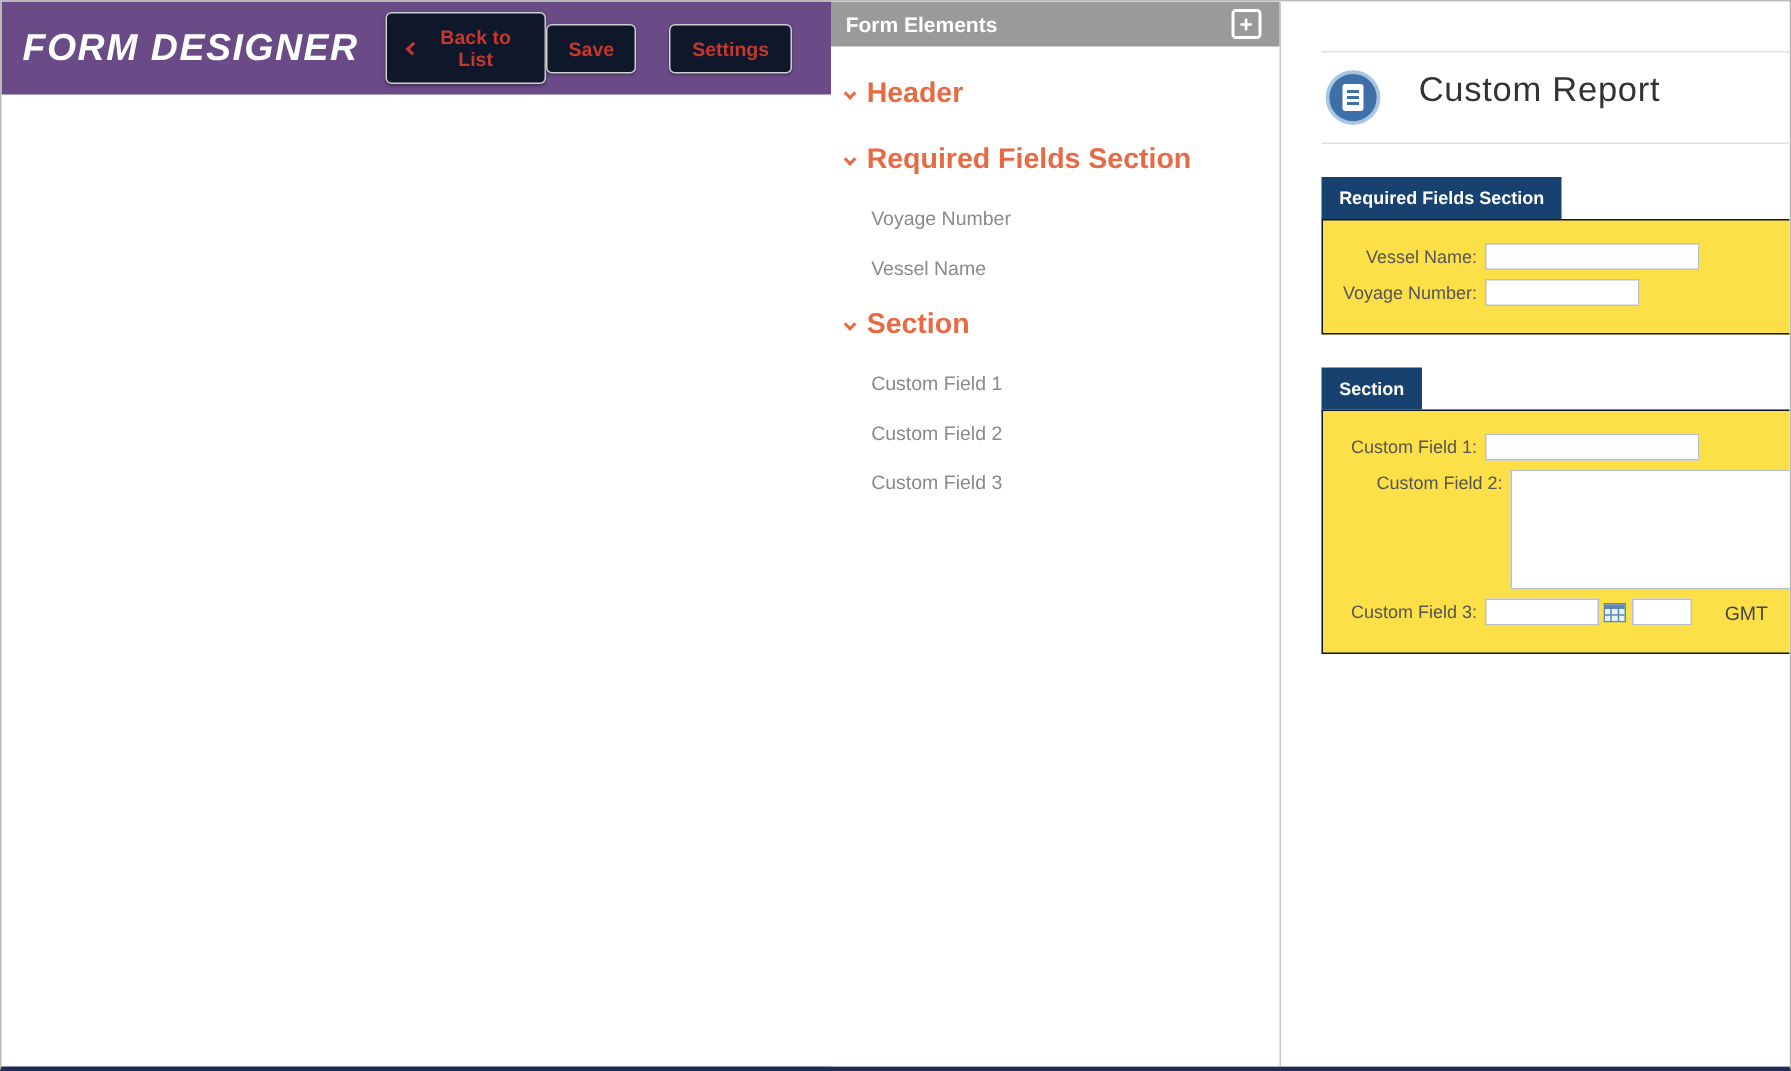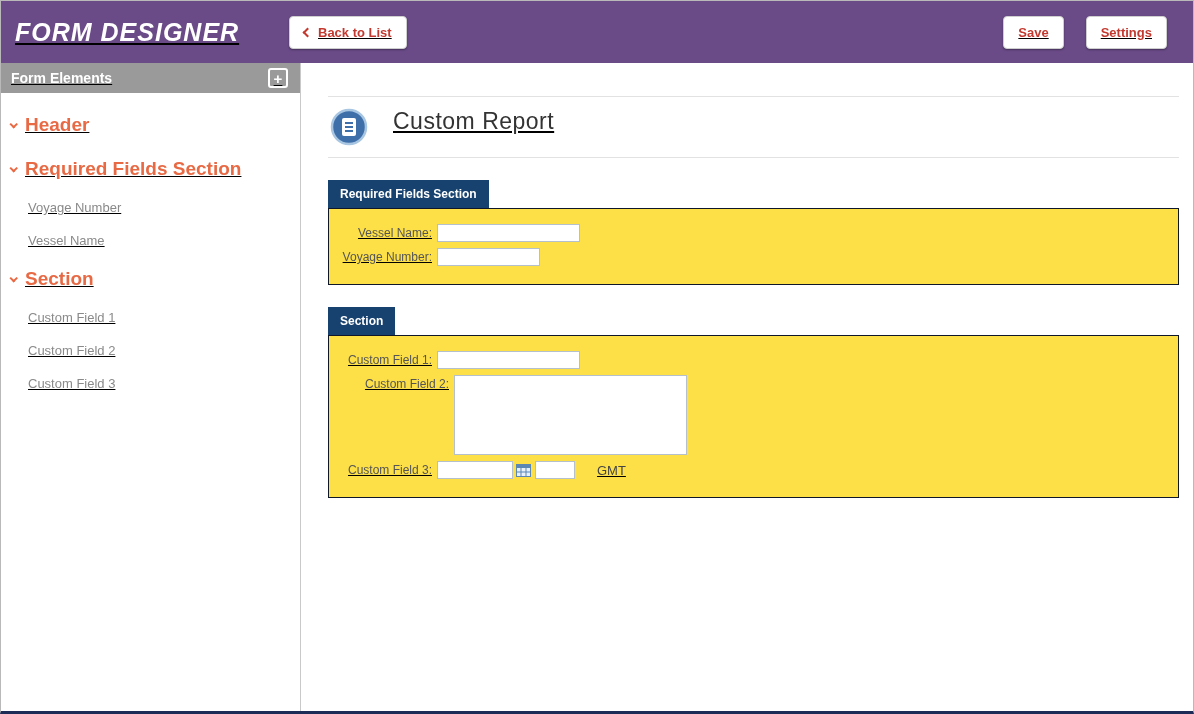--- a/index.html
+++ b/index.html
@@ -3,39 +3,38 @@
 <meta charset="utf-8">
 <style>
   * { box-sizing: border-box; margin: 0; padding: 0; }
   html,body { background:#ffffff; }
   body { font-family: "Liberation Sans", sans-serif; }
 
   .app {
     width: 1194px; height: 714px;
     border: 1px solid #b9b9b9;
     border-bottom: 3px solid #1d2b57;
-    display: flex; flex-direction: column;
+    display: flex; flex-direction: row;
     overflow: hidden;
     background: #fff;
-    text-decoration: underline;
   }
 
   
   .topbar {
     height: 62px; flex: 0 0 62px;
     background: #6a4b88;
     display: flex; align-items: center;
   }
   .app-title {
     width: 288px; padding-left: 14px;
     color: #fff; font-size: 25px; font-style: italic; font-weight: bold;
     letter-spacing: 1px; white-space: nowrap;
   }
   .btn {
-    background: #ffffff;
+    background: #0f172a;
     border: 1px solid #cfcfcf;
     border-radius: 4px;
     box-shadow: 0 1px 2px rgba(0,0,0,0.35);
     color: #c3392f; font-weight: bold; font-size: 13px;
     padding: 8px 14px; cursor: pointer;
     display: inline-flex; align-items: center; gap: 6px;
     font-family: "Liberation Sans", sans-serif;
   }
   .topbar-right { margin-left: auto; padding-right: 26px; display: flex; gap: 22px; }
   .chev-left {

